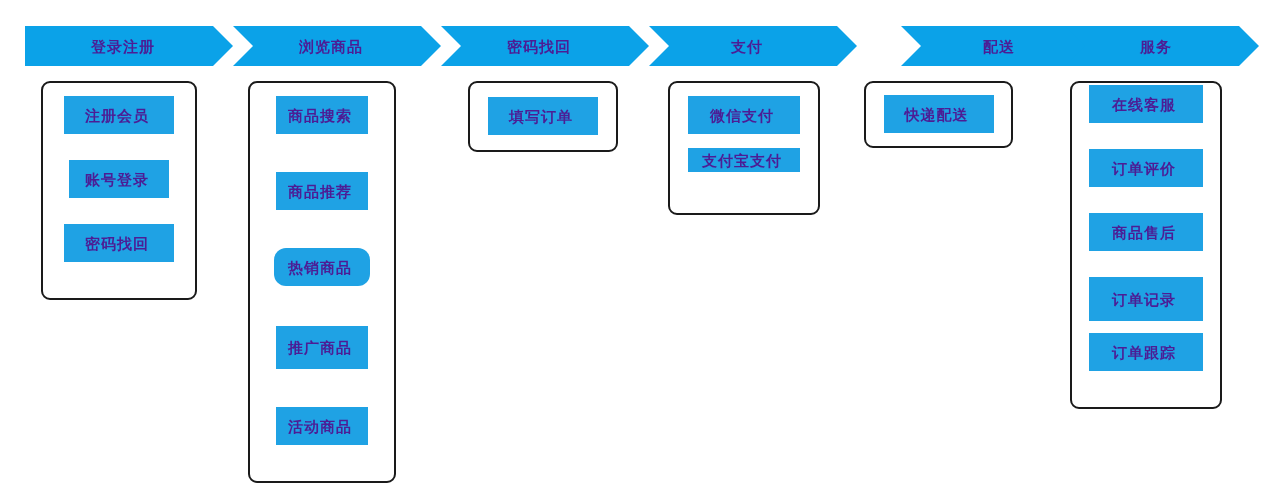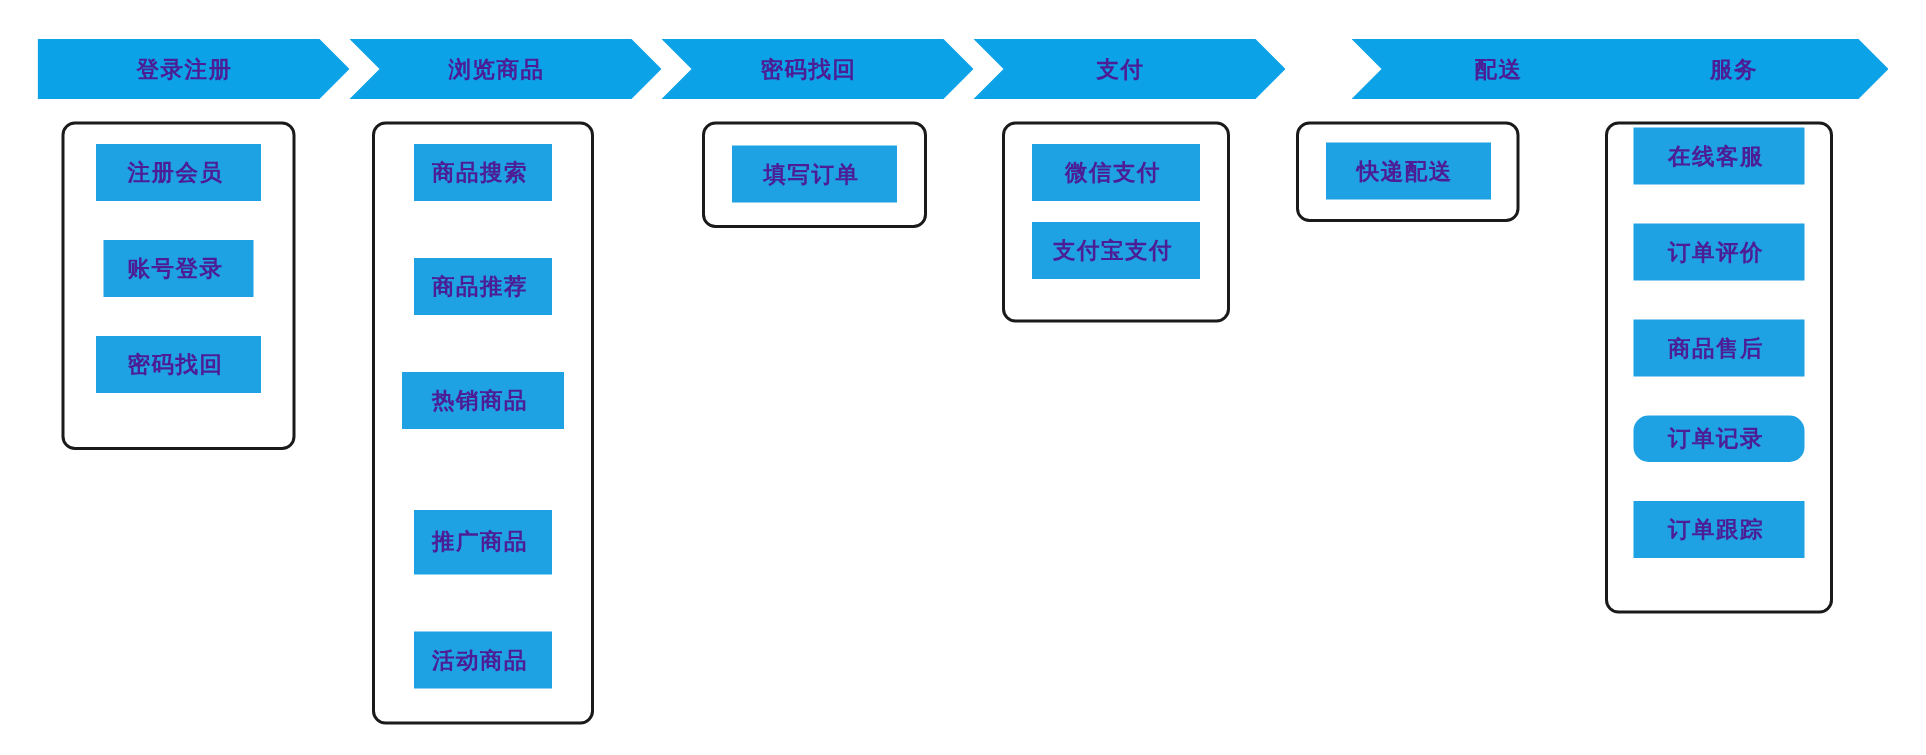--- a/index.html
+++ b/index.html
@@ -141,21 +141,21 @@
 
   <div class="stage-col" style="left:248px; top:81px; width:148px; height:402px;">
     <div class="stage-box" style="width:148px; height:402px;"></div>
     <div class="stage-items" style="padding:15px 0; justify-content:flex-start;">
       <div class="stage-item" style="width:92px; height:38px; margin-bottom:38px;">
         <span class="item-label">商品搜索</span>
       </div>
       <div class="stage-item" style="width:92px; height:38px; margin-bottom:38px;">
         <span class="item-label">商品推荐</span>
       </div>
-      <div class="stage-item" style="width:108px; height:38px; margin-bottom:54px;">
+      <div class="stage-item" style="width:96px; height:38px; margin-bottom:40px;border-radius:12px;">
         <span class="item-label">热销商品</span>
       </div>
       <div class="stage-item" style="width:92px; height:43px; margin-bottom:38px;">
         <span class="item-label">推广商品</span>
       </div>
       <div class="stage-item" style="width:92px; height:38px;">
         <span class="item-label">活动商品</span>
       </div>
     </div>
   </div>
@@ -168,21 +168,21 @@
       </div>
     </div>
   </div>
 
   <div class="stage-col" style="left:668px; top:81px; width:152px; height:134px;">
     <div class="stage-box" style="width:152px; height:134px;"></div>
     <div class="stage-items" style="padding:15px 0; justify-content:flex-start;">
       <div class="stage-item" style="width:112px; height:38px; margin-bottom:14px;">
         <span class="item-label">微信支付</span>
       </div>
-      <div class="stage-item" style="width:112px; height:38px;text-align:center;">
+      <div class="stage-item" style="width:112px; height:24px;text-align:center;">
         <span class="item-label">支付宝支付</span>
       </div>
     </div>
   </div>
 
   <div class="stage-col" style="left:864px; top:81px; width:149px; height:67px;">
     <div class="stage-box" style="width:149px; height:67px;"></div>
     <div class="stage-items" style="padding:14px 0; justify-content:flex-start;">
       <div class="stage-item" style="width:110px; height:38px;">
         <span class="item-label">快递配送</span>
@@ -195,21 +195,21 @@
     <div class="stage-items" style="padding:4px 0; justify-content:flex-start;">
       <div class="stage-item" style="width:114px; height:38px; margin-bottom:26px;">
         <span class="item-label">在线客服</span>
       </div>
       <div class="stage-item" style="width:114px; height:38px; margin-bottom:26px;">
         <span class="item-label">订单评价</span>
       </div>
       <div class="stage-item" style="width:114px; height:38px; margin-bottom:26px;">
         <span class="item-label">商品售后</span>
       </div>
-      <div class="stage-item" style="width:114px; height:31px; margin-bottom:26px;border-radius:10px;">
+      <div class="stage-item" style="width:114px; height:44px; margin-bottom:12px;">
         <span class="item-label">订单记录</span>
       </div>
       <div class="stage-item" style="width:114px; height:38px;">
         <span class="item-label">订单跟踪</span>
       </div>
     </div>
   </div>
 
 </div>
 

